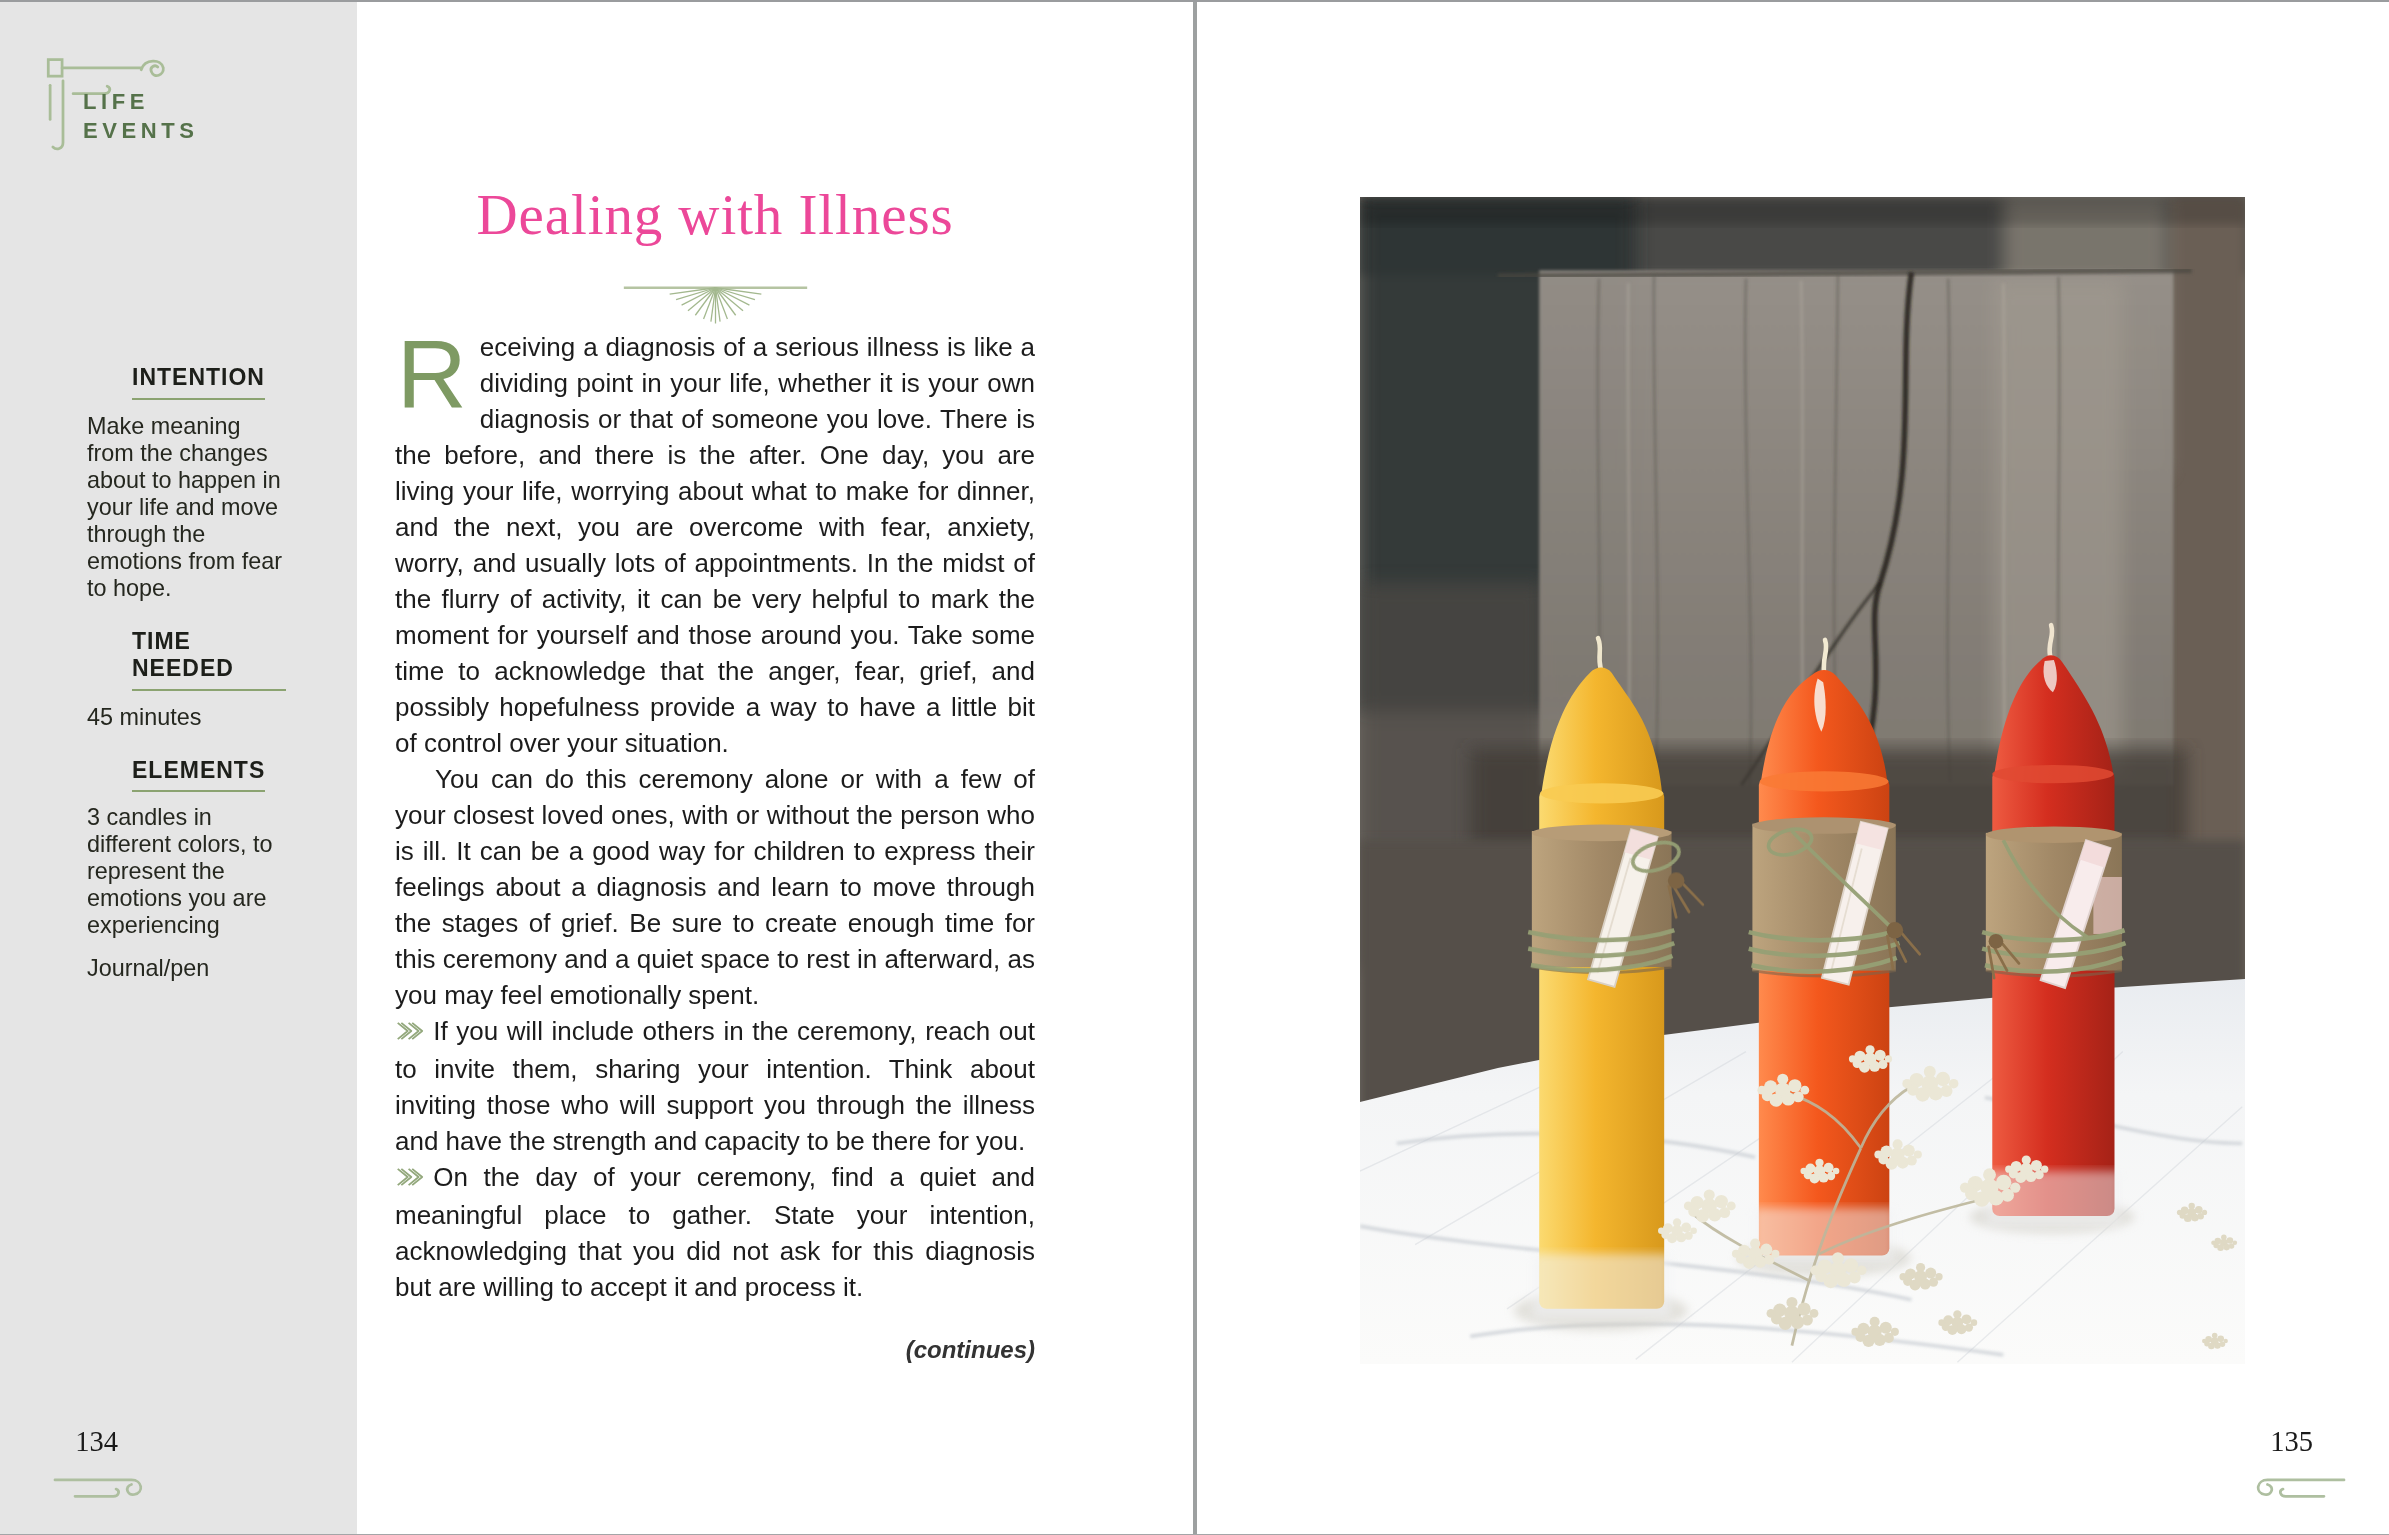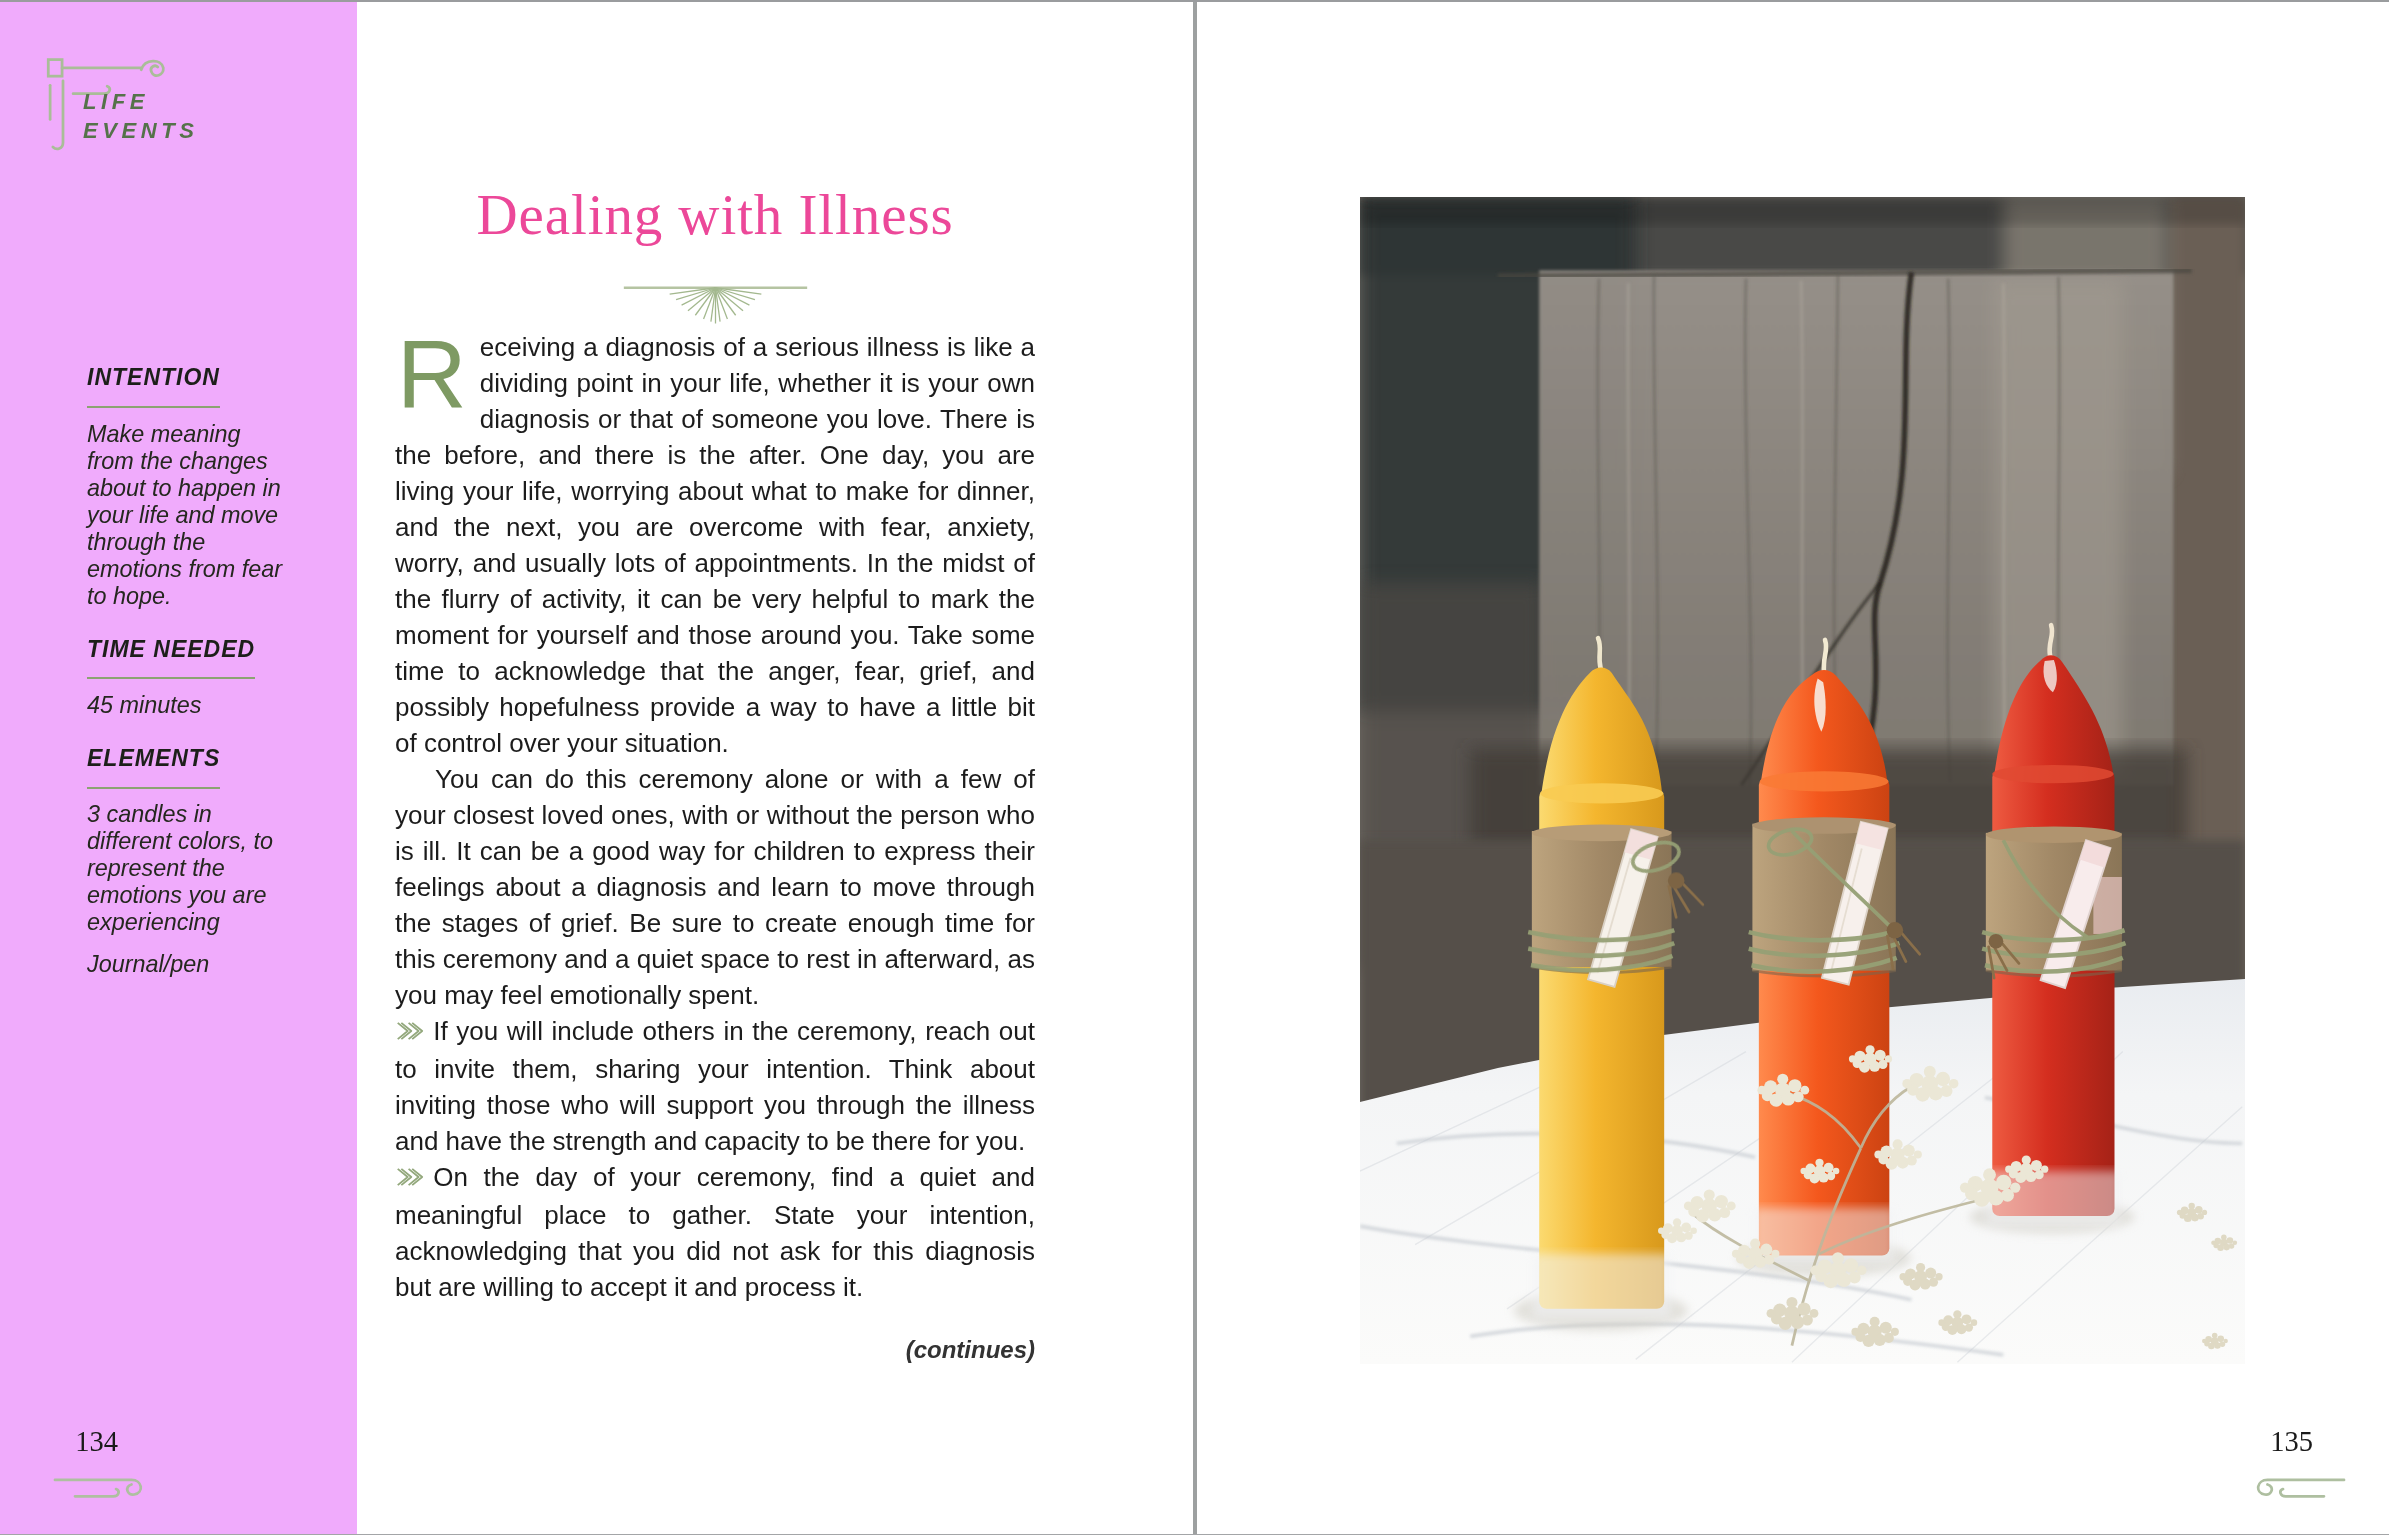--- a/index.html
+++ b/index.html
@@ -4,28 +4,28 @@
 <style>
   html,body{margin:0;padding:0;background:#e8e8e8;}
   .spread{
     position:relative;width:2389px;height:1536px;overflow:hidden;background:#ffffff;
     font-family:"Liberation Sans",sans-serif;box-sizing:border-box;
     border-top:2.8px solid #9a9c9e;border-bottom:2.8px solid #a3a5a7;
   }
   .gutter{position:absolute;left:1193px;top:0;width:3.7px;height:100%;background:#9da0a0;}
 
   
-  .sidebar{position:absolute;left:0;top:0;width:357px;height:100%;background:#f0abfc;font-style:italic;}
+  .sidebar{position:absolute;left:0;top:0;width:357px;height:100%;background:#e5e5e5;}
   .corner-flourish{position:absolute;left:40px;top:53px;}
   .brand{position:absolute;left:83px;top:85px;width:138px;
     font-size:22px;font-weight:700;letter-spacing:4.6px;line-height:29px;color:#55724a;}
   .sections{position:absolute;left:87px;top:362px;width:199px;color:#25271f;
     font-size:23.4px;line-height:27px;}
   .s-head{font-weight:700;font-size:23px;letter-spacing:1px;line-height:27.6px;color:#1d1f1a;}
-  .ul{display:inline-block;border-bottom:2.3px solid #8ba371;padding-bottom:14px;}
+  .ul{display:inline-block;border-bottom:2.3px solid #8ba371;padding-bottom:6px;margin-left:45px;}
   .s-body{margin-top:13px;}
   .sec{margin-bottom:26px;}
   .sec-ceremony{margin-bottom:29px;}
   .s-item{margin-top:12px;}
 
   
   .article{position:absolute;left:395px;top:0;width:640px;color:#1c1c1c;}
   .title{margin-top:180px;text-align:center;font-family:"Liberation Serif",serif;
     font-size:57px;font-weight:400;letter-spacing:0.9px;color:#ec4899;}
   .ornament-wrap{text-align:center;margin-top:9.2px;height:44px;}

